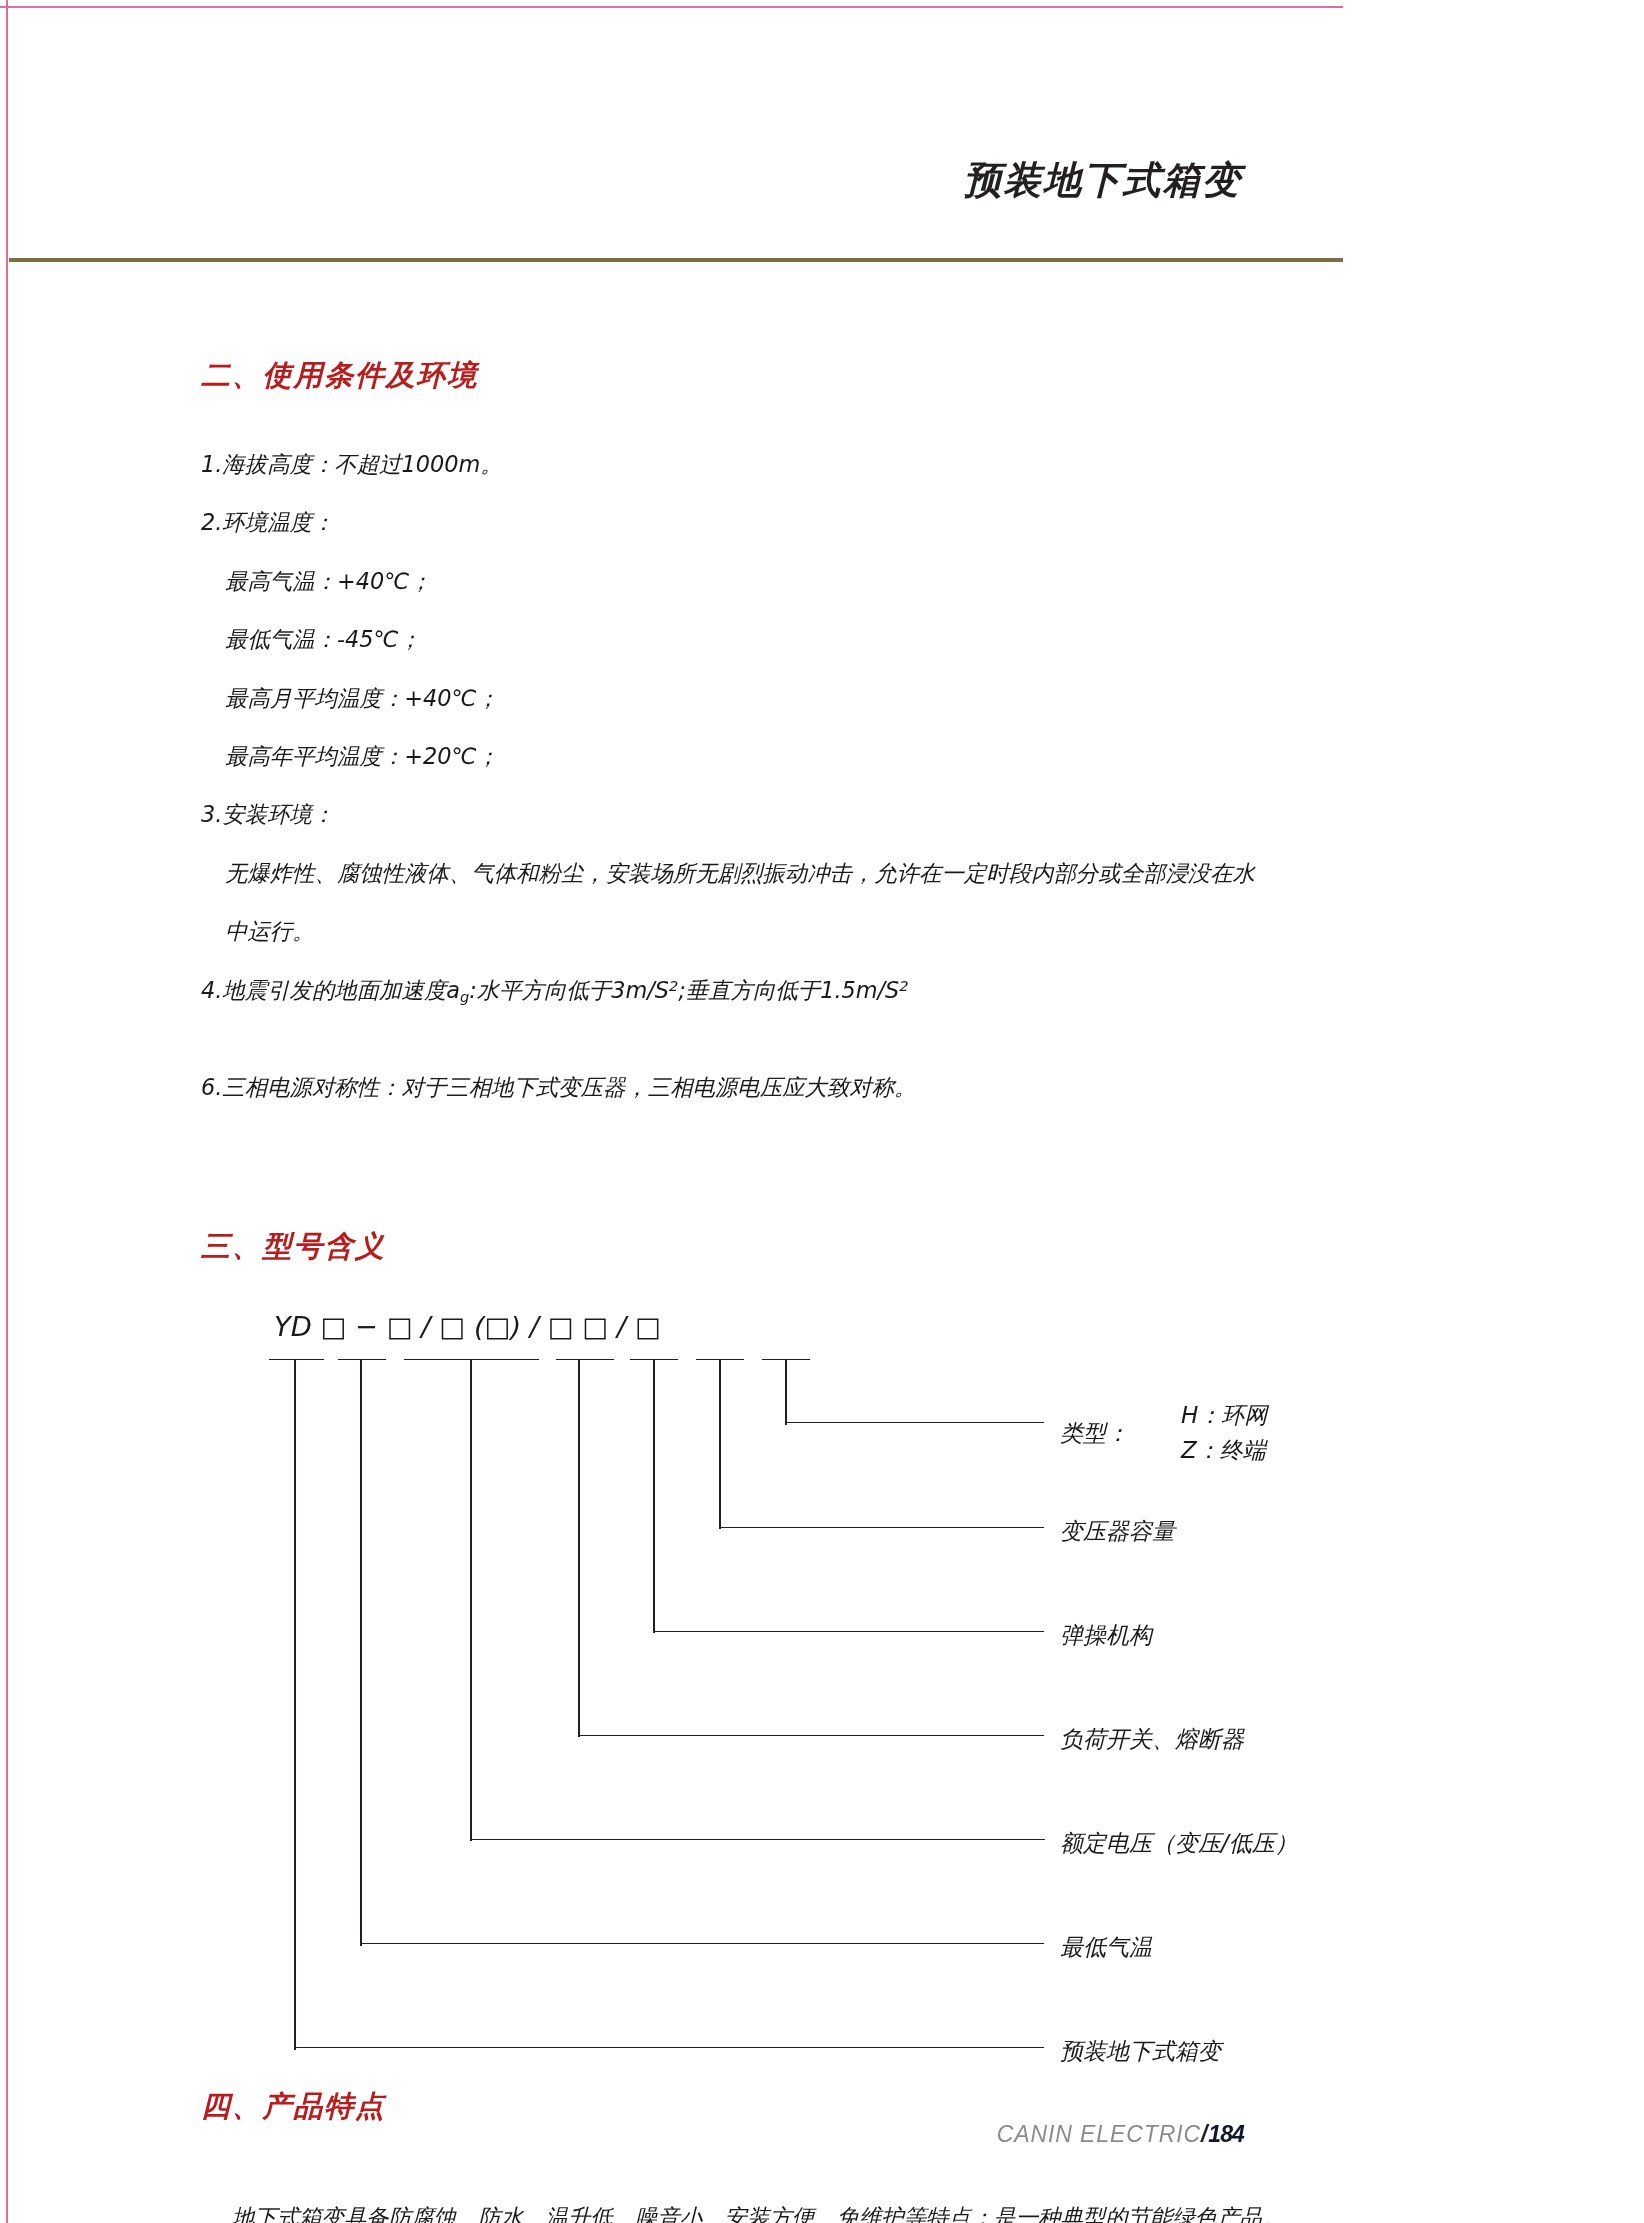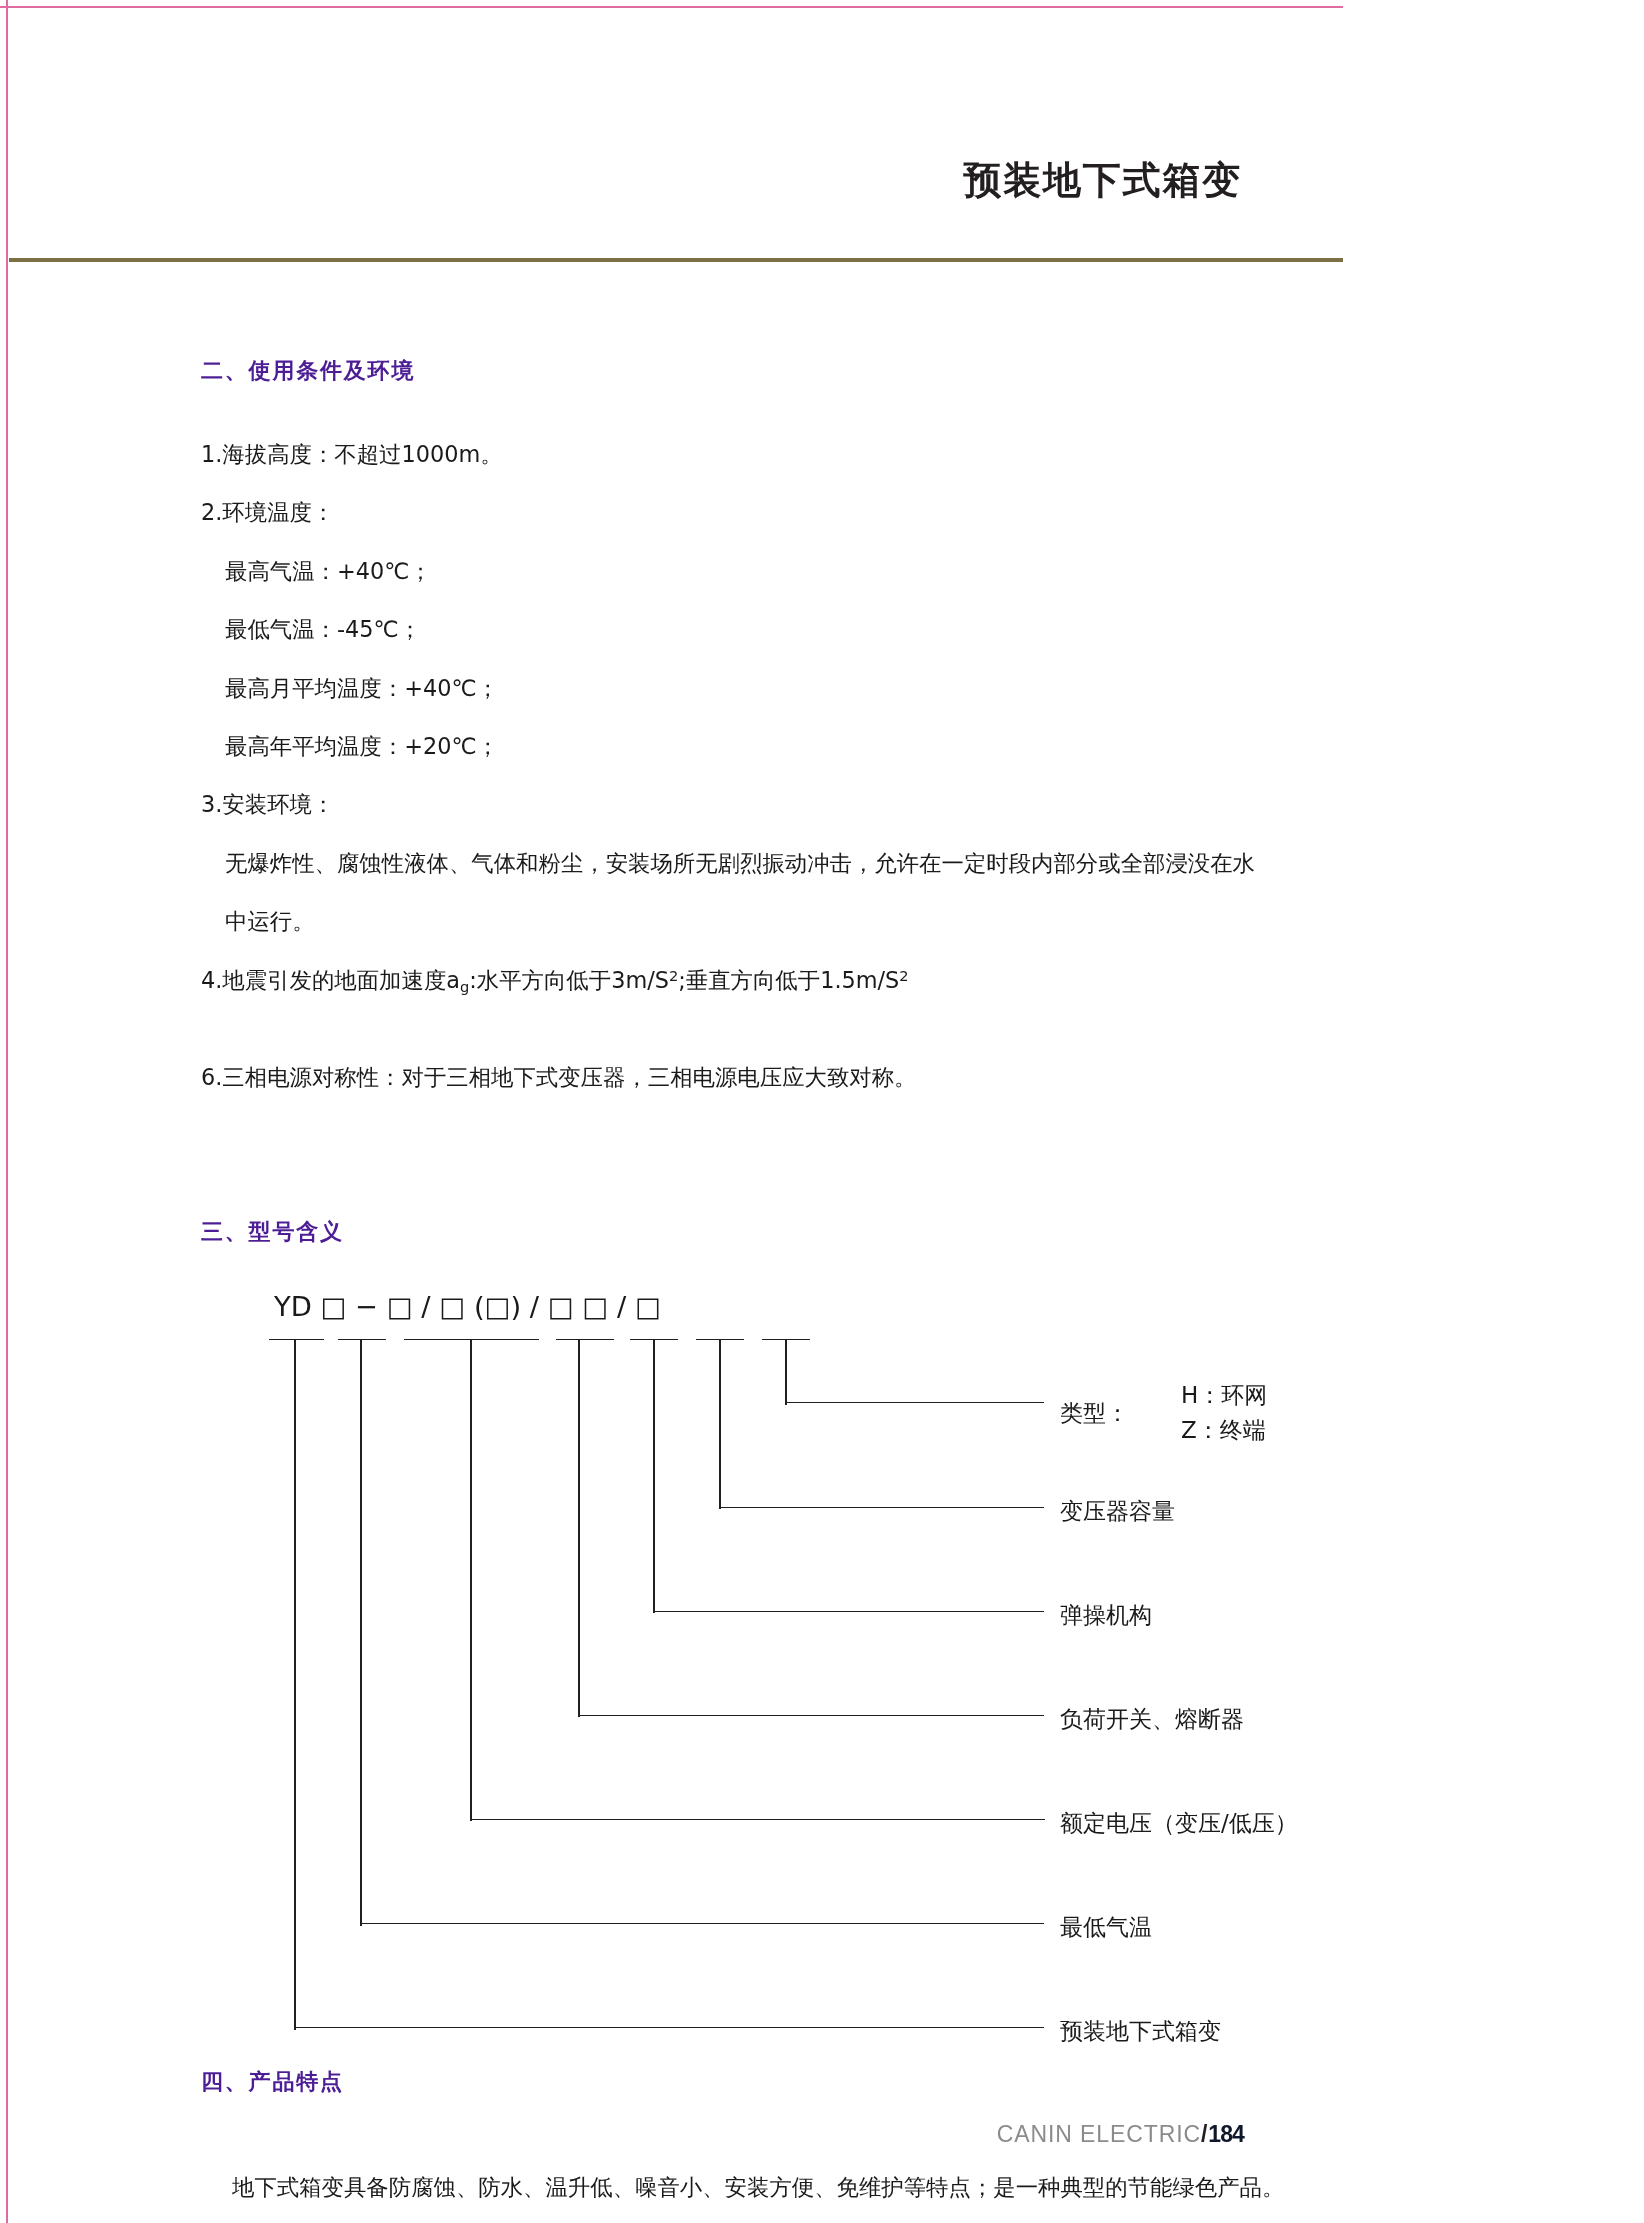--- a/index.html
+++ b/index.html
@@ -9,20 +9,21 @@
   }
   body {
     font-family: "DejaVu Sans", "Liberation Sans", sans-serif;
   }
   .page {
     position: relative;
     width: 1343px;
     height: 2223px;
     background: #ffffff;
     overflow: hidden;
+    font-style: italic;
   }
 
   
   .frame-top {
     position: absolute;
     left: 0; top: 6.4px;
     width: 1645px; height: 1.8px;
     background: #e06ba0;
   }
   .frame-left {
@@ -94,22 +95,22 @@
   }
 
   
   .content {
     position: absolute;
     left: 201px;
     top: 356px;
     width: 1297px;
   }
   .sec-head {
-    color: #4c1d95;
-    font-size: 22px;
+    color: #b91c1c;
+    font-size: 29px;
     font-weight: bold;
     letter-spacing: 1.8px;
     margin: 0;
   }
 
   .body-line {
     font-size: 22.4px;
     color: #1a1a1a;
     line-height: 1;
     white-space: nowrap;

